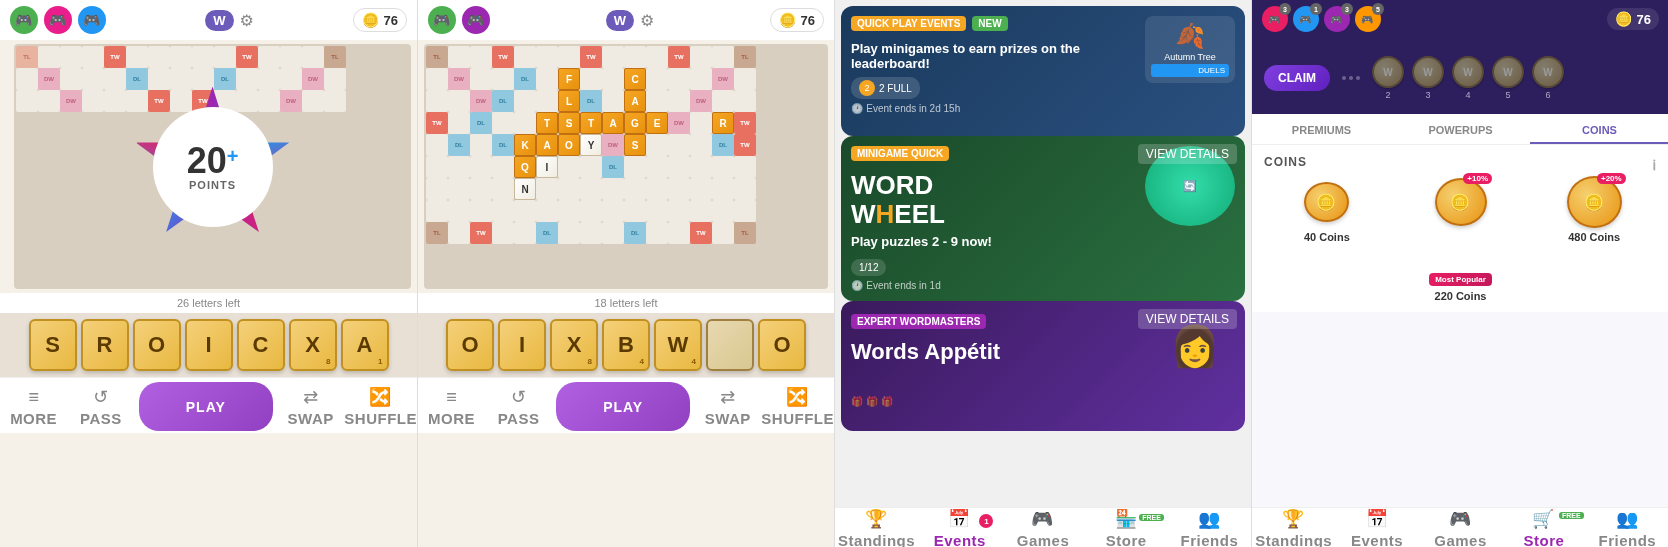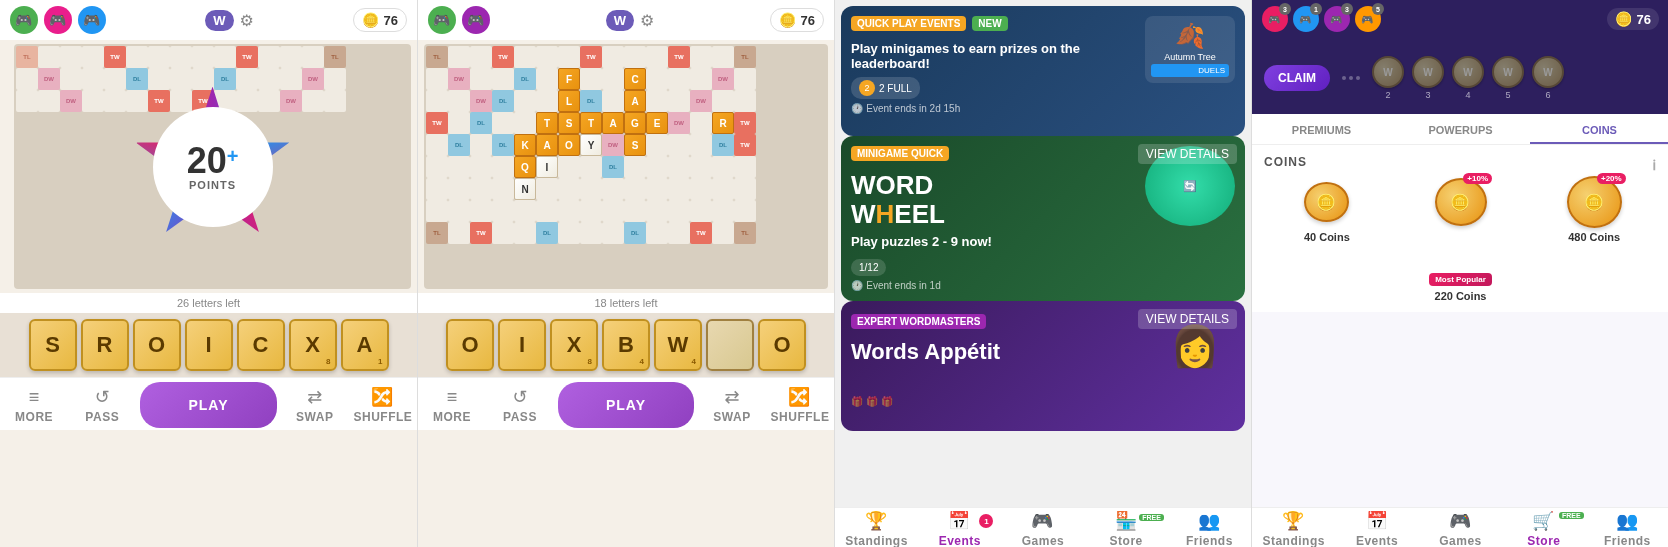--- a/index.html
+++ b/index.html
@@ -155,21 +155,21 @@
     }
     .nav-item {
       flex: 1;
       display: flex; flex-direction: column;
       align-items: center; justify-content: center;
       gap: 2px;
       cursor: pointer;
       padding: 4px 0;
     }
     .nav-icon { font-size: 18px; color: #888; }
-    .nav-label { font-size: 12px; color: #888; font-weight: 600; letter-spacing: 0.5px; }
+    .nav-label { font-size: 15px; color: #888; font-weight: 600; letter-spacing: 0.5px; }
     .nav-play-btn {
       flex: 2;
       background: linear-gradient(135deg, #b060e0, #9040c0);
       border-radius: 20px;
       margin: 0 4px;
       display: flex; align-items: center; justify-content: center;
       color: white; font-weight: bold; font-size: 14px; letter-spacing: 1px;
       cursor: pointer;
     }
 

